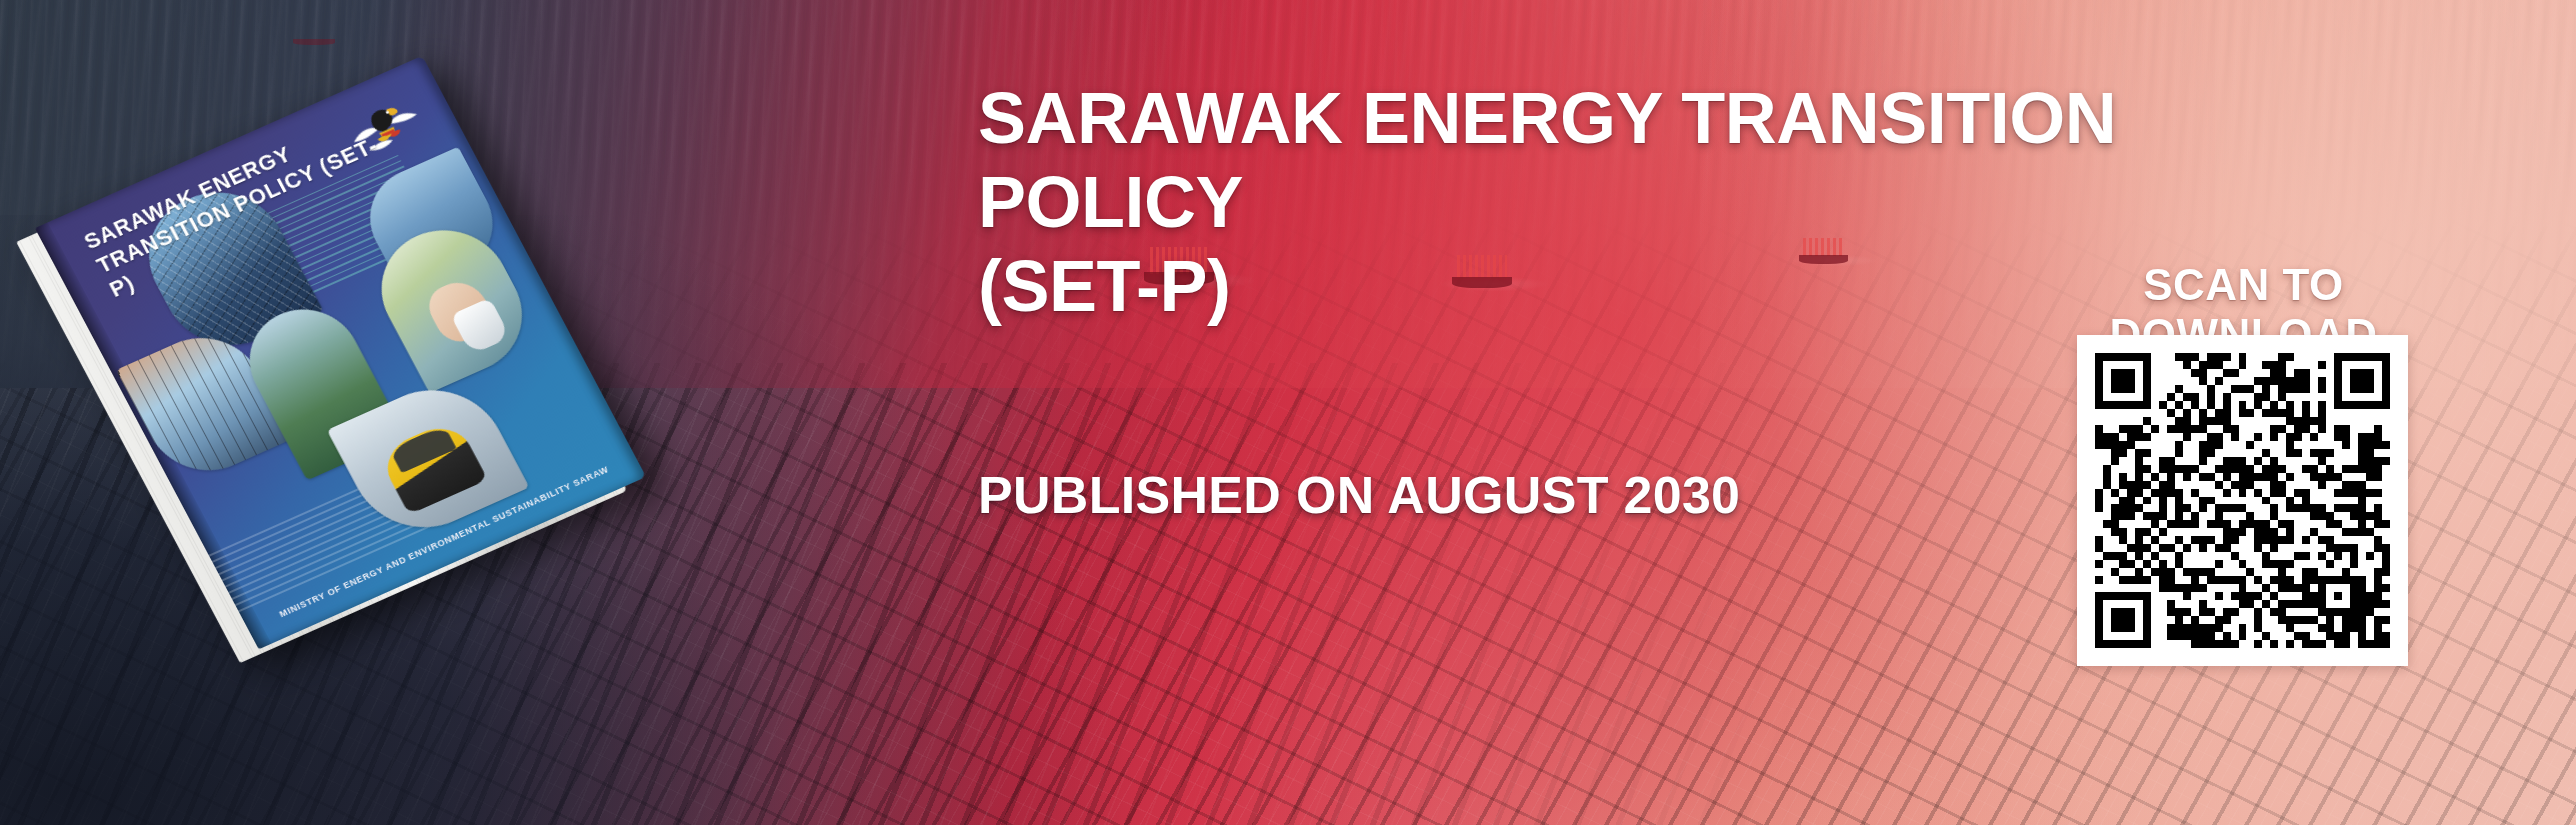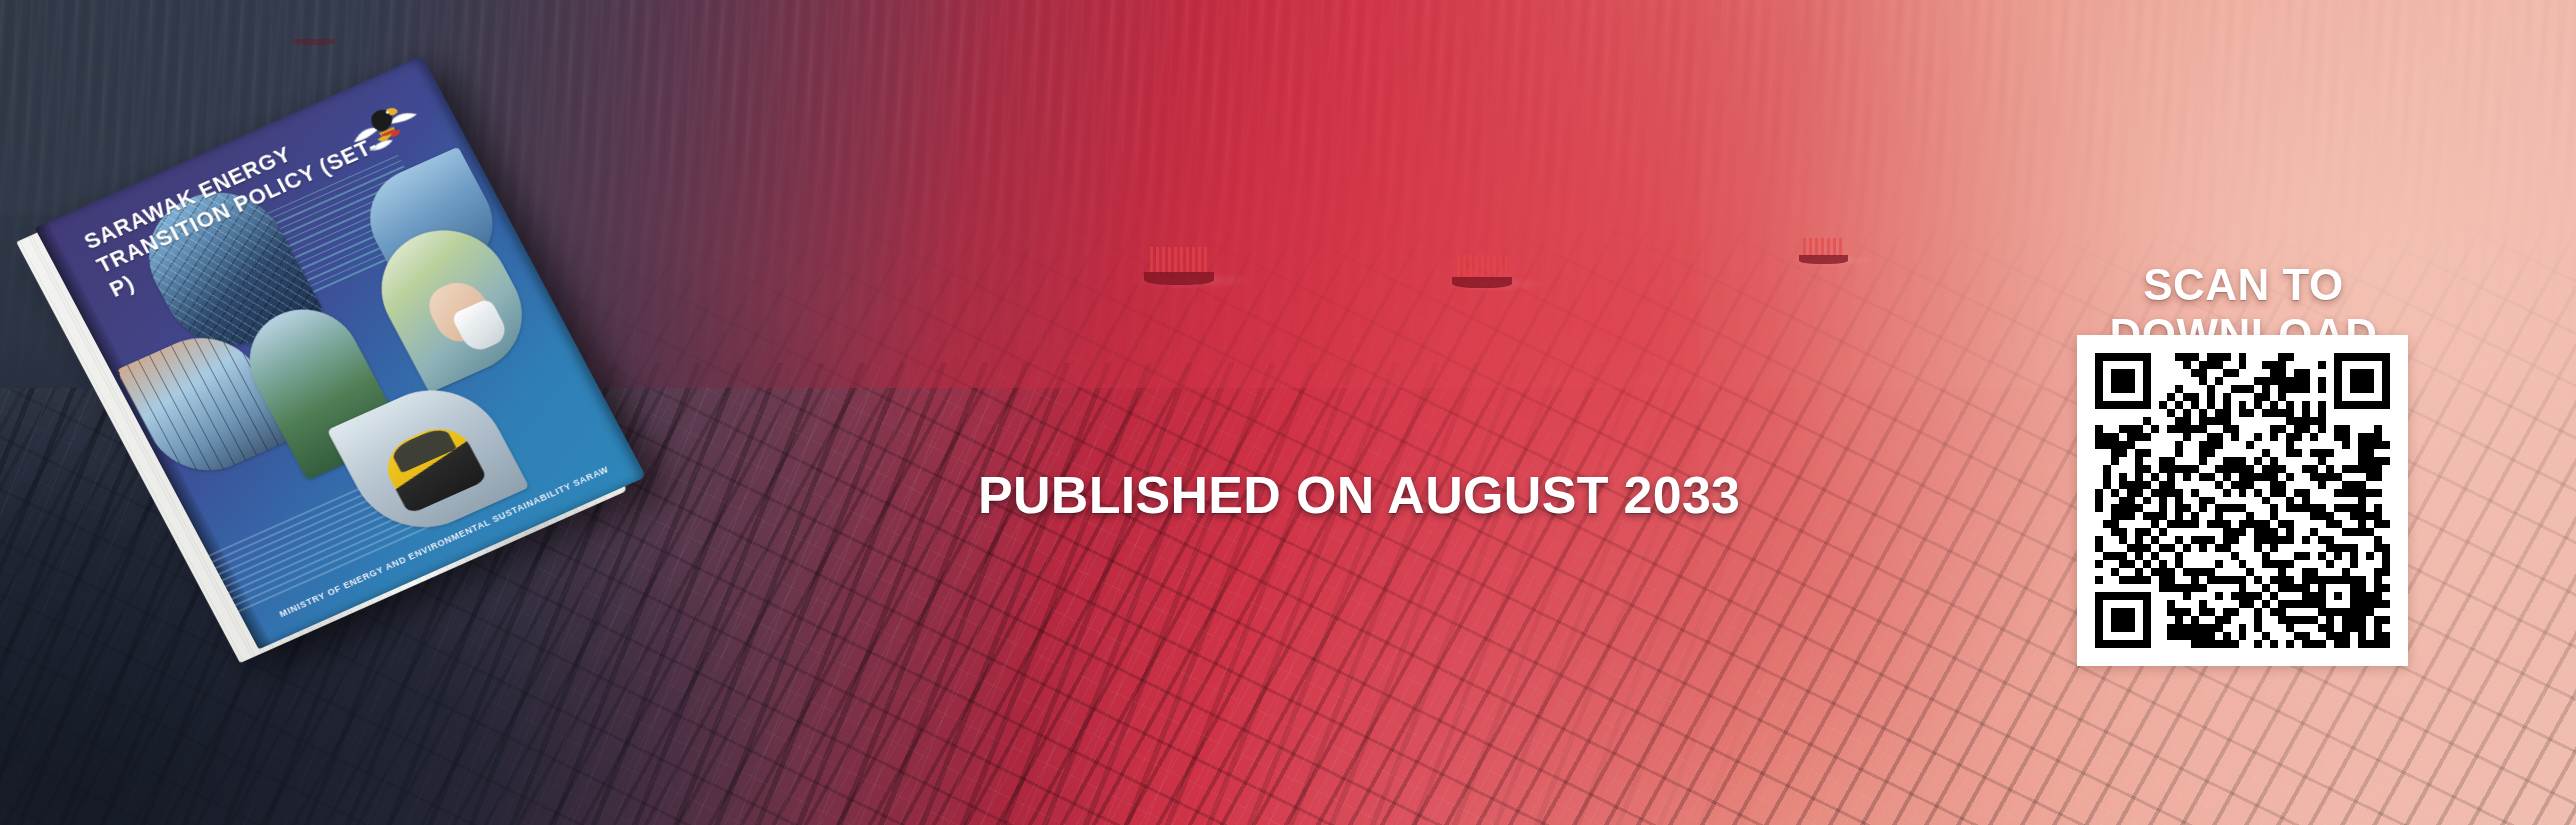--- a/index.html
+++ b/index.html
@@ -359,22 +359,26 @@
           </svg>
         </div>
 
         <div class="cover-title">SARAWAK ENERGY TRANSITION POLICY (SET-P)</div>
 
         <div class="cover-foot">MINISTRY OF ENERGY AND ENVIRONMENTAL SUSTAINABILITY SARAWAK</div>
       </div>
     </div>
   </div>
 
-
-  <div class="published">PUBLISHED ON AUGUST 2033</div>
+  <div class="headline">
+    <div>SARAWAK ENERGY TRANSITION POLICY</div>
+    <div>(SET-P)</div>
+  </div>
+
+  <div class="published">PUBLISHED ON AUGUST 2030</div>
 
 
   <div class="scan-label">SCAN TO DOWNLOAD</div>
 
   <div class="qr-box">
     <div class="qr-grid" id="qr-grid">
         <i style="grid-row-start: 1; grid-column-start: 1; background: rgb(0, 0, 0);"></i>
         <i style="grid-row-start: 1; grid-column-start: 2; background: rgb(0, 0, 0);"></i>
         <i style="grid-row-start: 1; grid-column-start: 3; background: rgb(0, 0, 0);"></i>
         <i style="grid-row-start: 1; grid-column-start: 4; background: rgb(0, 0, 0);"></i>

